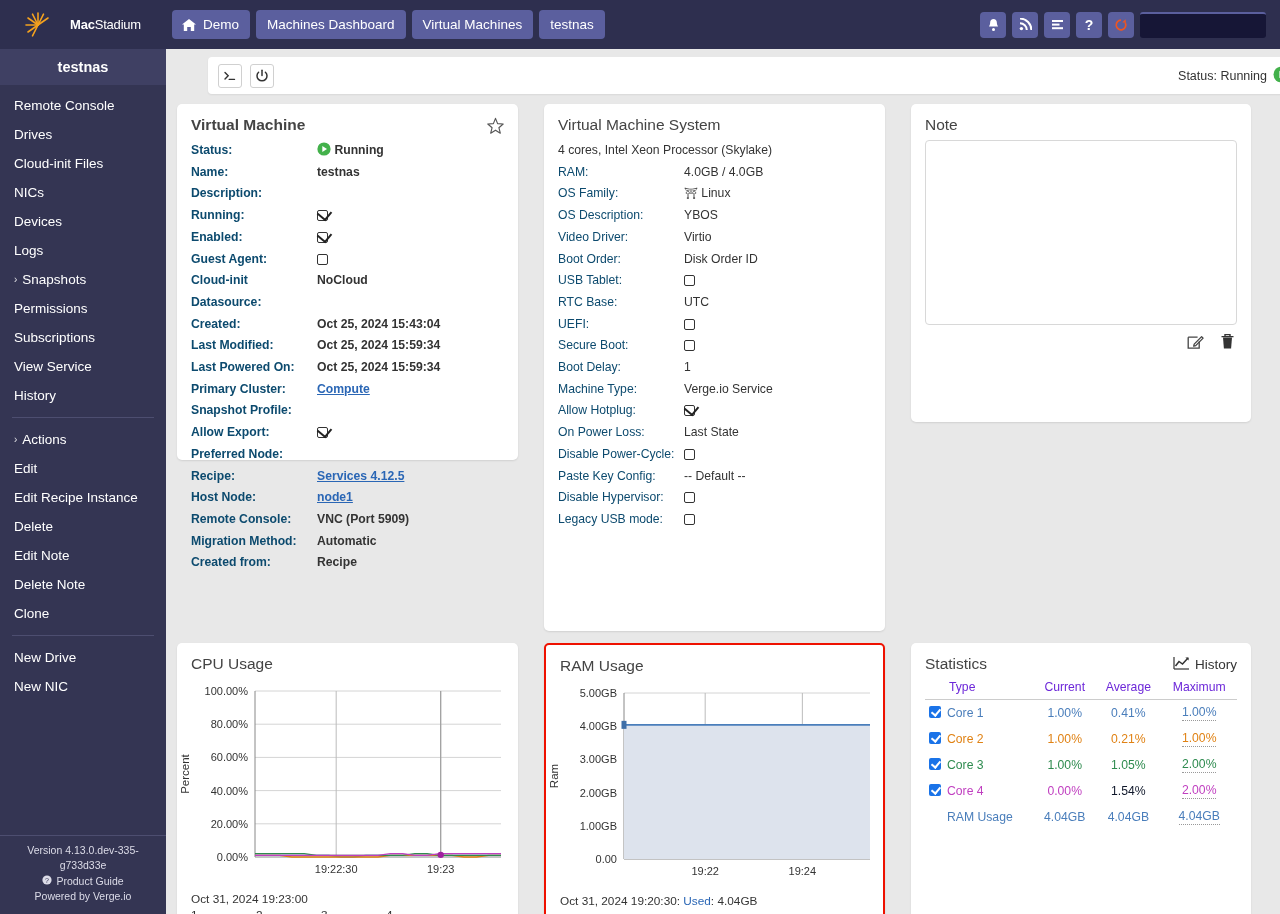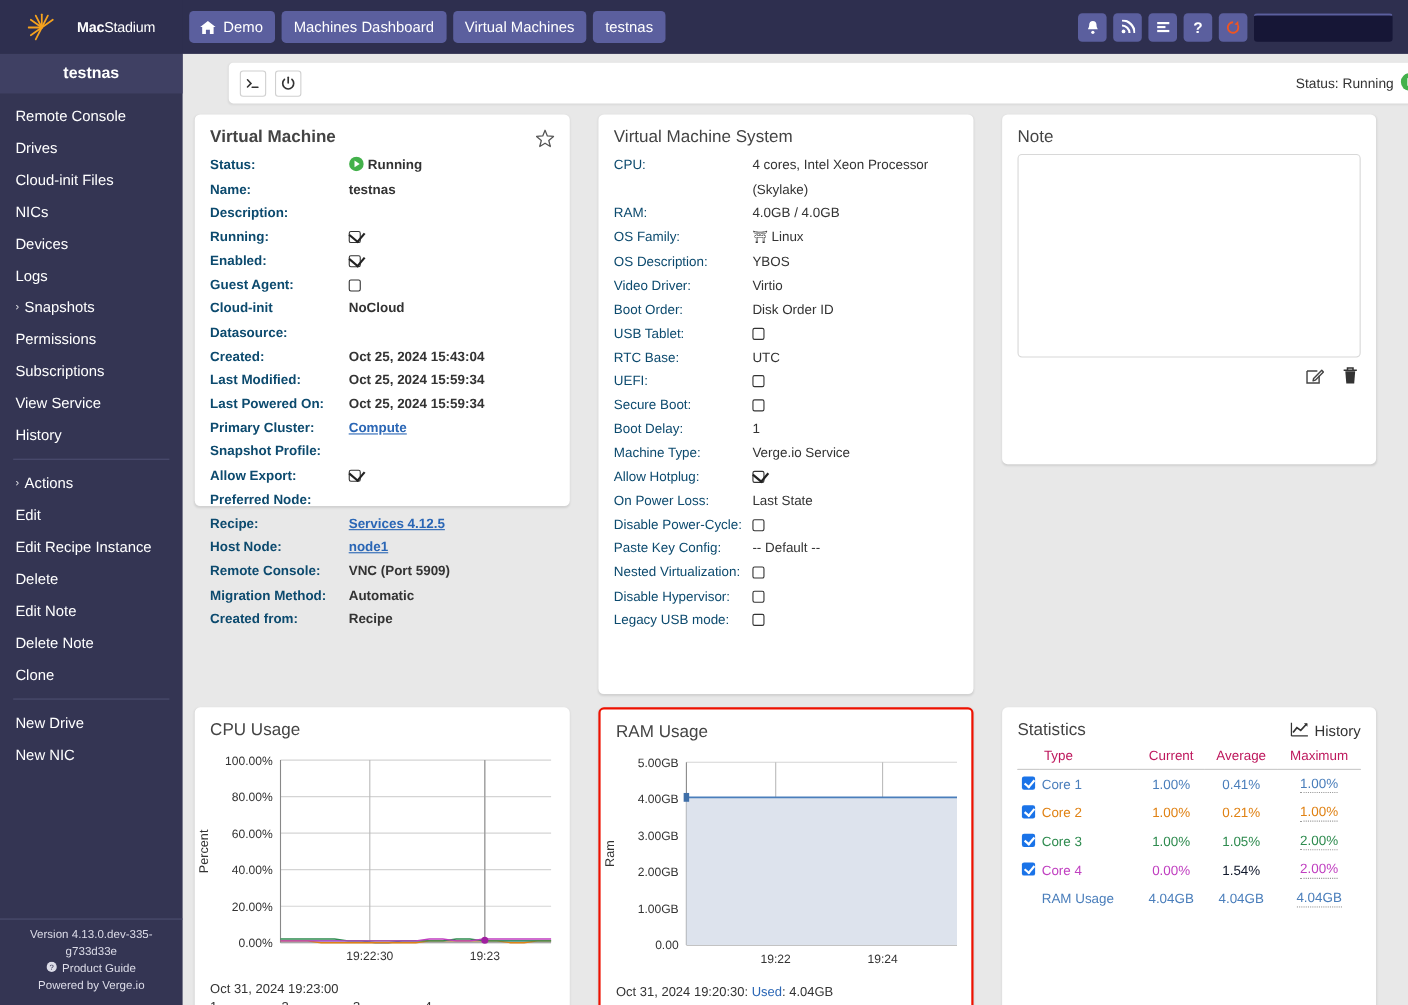--- a/index.html
+++ b/index.html
@@ -128,21 +128,21 @@
   .cpu-legend { font-size: 11.8px; color: #333; padding-left: 14px; }
   .cpu-legend div { display: flex; line-height: 16px; }
   .cpu-legend span { display: inline-block; width: 65px; }
 
   
   #stats-head { display: flex; align-items: center; padding: 12px 14px 4px; }
   #stats-head .t { font-size: 15.5px; color: #444; }
   #hist-btn { margin-left: auto; display: flex; align-items: center; gap: 5px; font-size: 13.5px; color: #333; cursor: pointer; }
   table.stats { width: 100%; border-collapse: collapse; font-size: 12.2px; }
   table.stats th {
-    font-weight: normal; color: #be185d; padding: 3px 4px 5px; text-align: center;
+    font-weight: normal; color: #6d28d9; padding: 3px 4px 5px; text-align: center;
     border-bottom: 1px solid #ccc;
   }
   table.stats td { padding: 5px 4px; text-align: center; }
   table.stats td.type { text-align: left; padding-left: 2px; }
   .cbx {
     width: 12px; height: 12px; border-radius: 2px; background: #1a73e8;
     display: inline-block; position: relative;
   }
   .cbx::after {
     content: ""; position: absolute; left: 3.5px; top: 1px; width: 4px; height: 7px;
@@ -426,21 +426,20 @@
           <div class="lbl" style="width: 126px;">Created from:</div>
           <div class="val">Recipe</div>
         </div>
       </div>
   </div>
 
   <div class="card" id="vmsys-card" style="left:378px; top:55px; width:341px; height:527px;">
     <div class="card-title">Virtual Machine System</div>
     <div class="rows" id="vmsys-rows">
         <div class="row">
-          <div class="lbl" style="width: 126px;">CPU:</div>
           <div class="val">4 cores, Intel Xeon Processor (Skylake)</div>
         </div>
         <div class="row">
           <div class="lbl" style="width: 126px;">RAM:</div>
           <div class="val">4.0GB / 4.0GB</div>
         </div>
         <div class="row">
           <div class="lbl" style="width: 126px;">OS Family:</div>
           <div class="val"><span style="font-size:11px;">⛩</span> <span>Linux</span></div>
         </div>
@@ -488,24 +487,20 @@
           <div class="lbl" style="width: 126px;">On Power Loss:</div>
           <div class="val">Last State</div>
         </div>
         <div class="row">
           <div class="lbl" style="width: 126px;">Disable Power-Cycle:</div>
           <div class="val"><span class="chk"></span></div>
         </div>
         <div class="row">
           <div class="lbl" style="width: 126px;">Paste Key Config:</div>
           <div class="val">-- Default --</div>
-        </div>
-        <div class="row">
-          <div class="lbl" style="width: 126px;">Nested Virtualization:</div>
-          <div class="val"><span class="chk"></span></div>
         </div>
         <div class="row">
           <div class="lbl" style="width: 126px;">Disable Hypervisor:</div>
           <div class="val"><span class="chk"></span></div>
         </div>
         <div class="row">
           <div class="lbl" style="width: 126px;">Legacy USB mode:</div>
           <div class="val"><span class="chk"></span></div>
         </div>
       </div>

